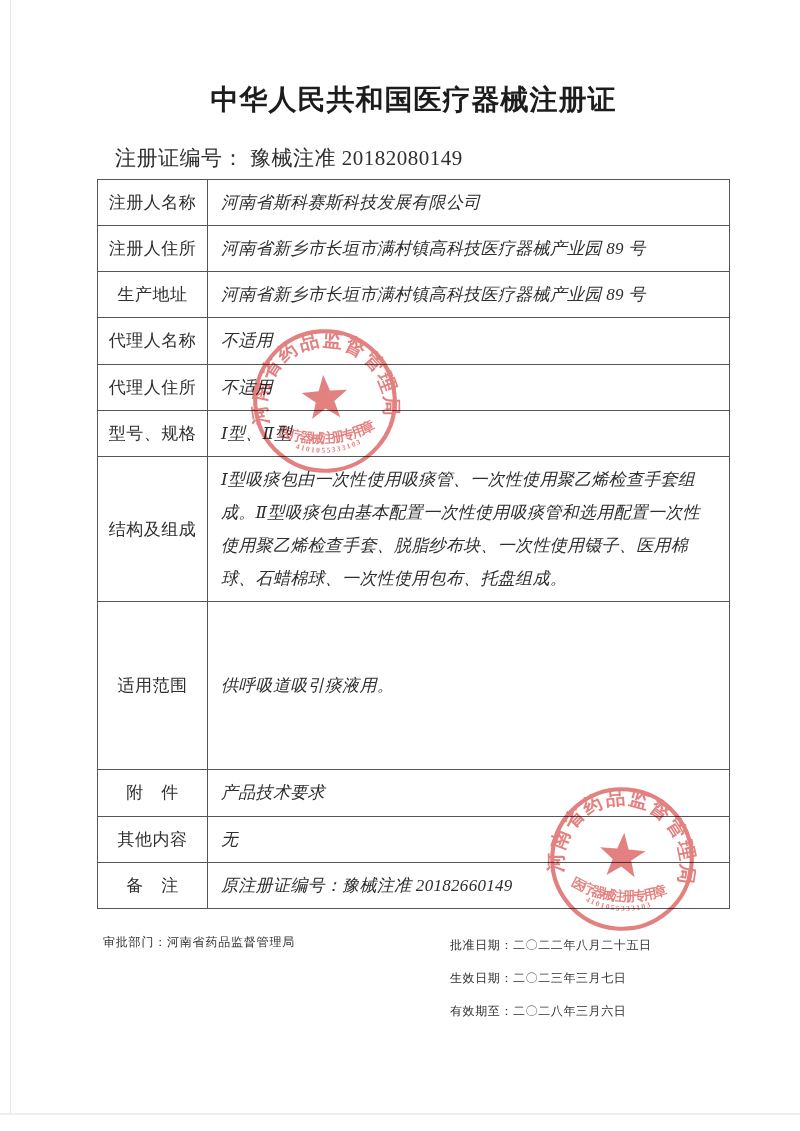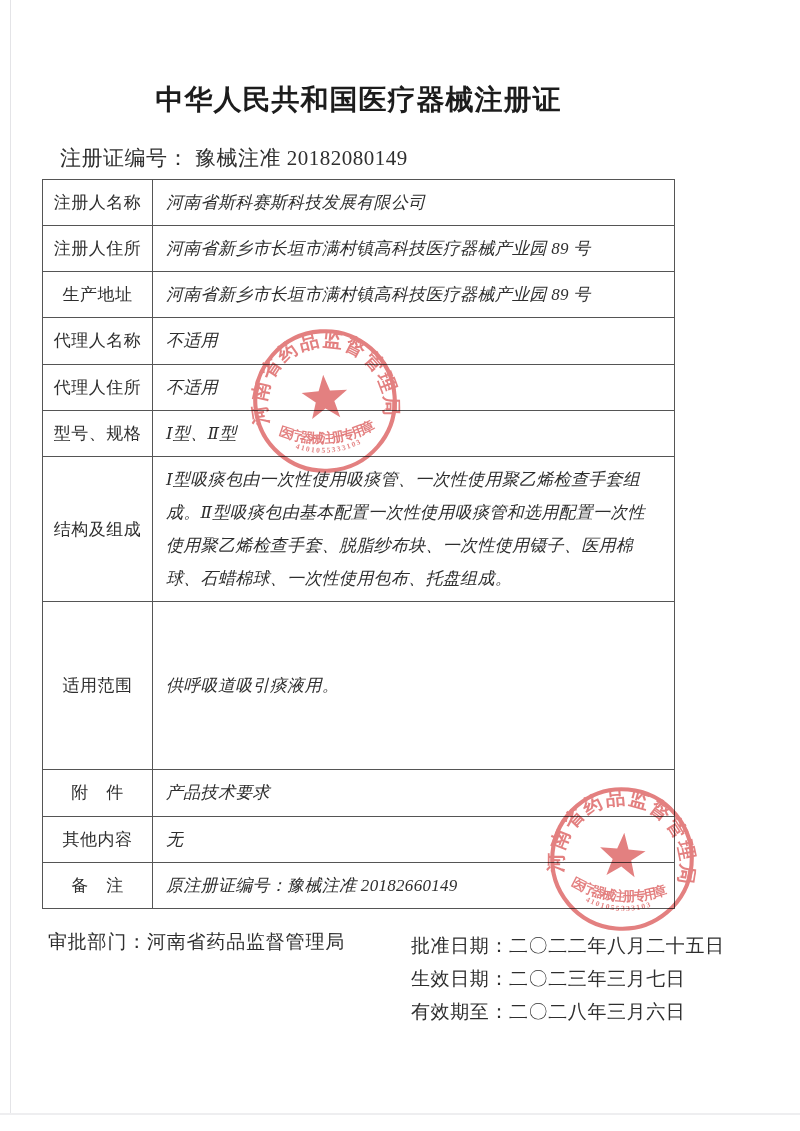--- a/index.html
+++ b/index.html
@@ -5,21 +5,21 @@
   html,body{margin:0;padding:0;}
   body{
     width:800px;height:1131px;background:#ffffff;overflow:hidden;
     font-family:"Liberation Serif","DejaVu Serif",serif;
     color:#2e2e2e;position:relative;
     -webkit-font-smoothing:antialiased;
   }
   .scan-edge-left{position:absolute;left:10px;top:0;width:1px;height:1114px;background:#e4e4e7;}
   .scan-edge-bottom{position:absolute;left:0;top:1113px;width:100%;height:2px;background:#eeeef0;}
 
-  .content{position:relative;margin-left:42px;width:633px;padding-top:83px;}
+  .content{position:relative;margin-left:97px;width:633px;padding-top:83px;}
 
   h1.cert-title{
     margin:0;text-align:center;font-size:28px;line-height:34px;
     font-weight:700;letter-spacing:1px;color:#1c1c1c;
   }
   .regno{margin-top:28px;margin-left:18px;font-size:21px;line-height:26px;letter-spacing:.5px;}
   .regno .val{margin-left:6px;}
 
   table.cert{
     margin-top:8px;border-collapse:collapse;width:633px;table-layout:fixed;
@@ -27,23 +27,23 @@
   }
   table.cert th,table.cert td{
     border:1px solid #555;font-weight:400;vertical-align:middle;
   }
   table.cert th{width:105px;padding:0 2px;letter-spacing:.5px;}
   table.cert td{padding:6px 14px 6px 13px;line-height:1.95;letter-spacing:.3px;font-style:italic;}
   table.cert tr{height:42px;}
   table.cert tr:nth-of-type(7){height:84px;}
   table.cert tr:nth-of-type(8){height:168px;}
 
-  .footer{position:relative;margin-top:20px;height:130px;font-size:19px;}
+  .footer{position:relative;margin-top:20px;height:130px;font-size:12px;}
   .dept{position:absolute;left:6px;top:0;line-height:26px;letter-spacing:.8px;}
-  .dates{position:absolute;left:369px;top:0;}
+  .dates{position:absolute;left:353px;top:0;}
   .date-line{line-height:33px;letter-spacing:.6px;white-space:nowrap;}
 
   .stamp{
     position:absolute;width:150px;height:150px;
     opacity:.72;mix-blend-mode:multiply;pointer-events:none;
   }
   .stamp-1{left:250px;top:326px;transform:rotate(-4deg);}
   .stamp-2{left:547px;top:784px;transform:rotate(5deg);}
   .stamp text{font-family:"Liberation Serif","DejaVu Serif",serif;font-weight:700;}
 </style>

